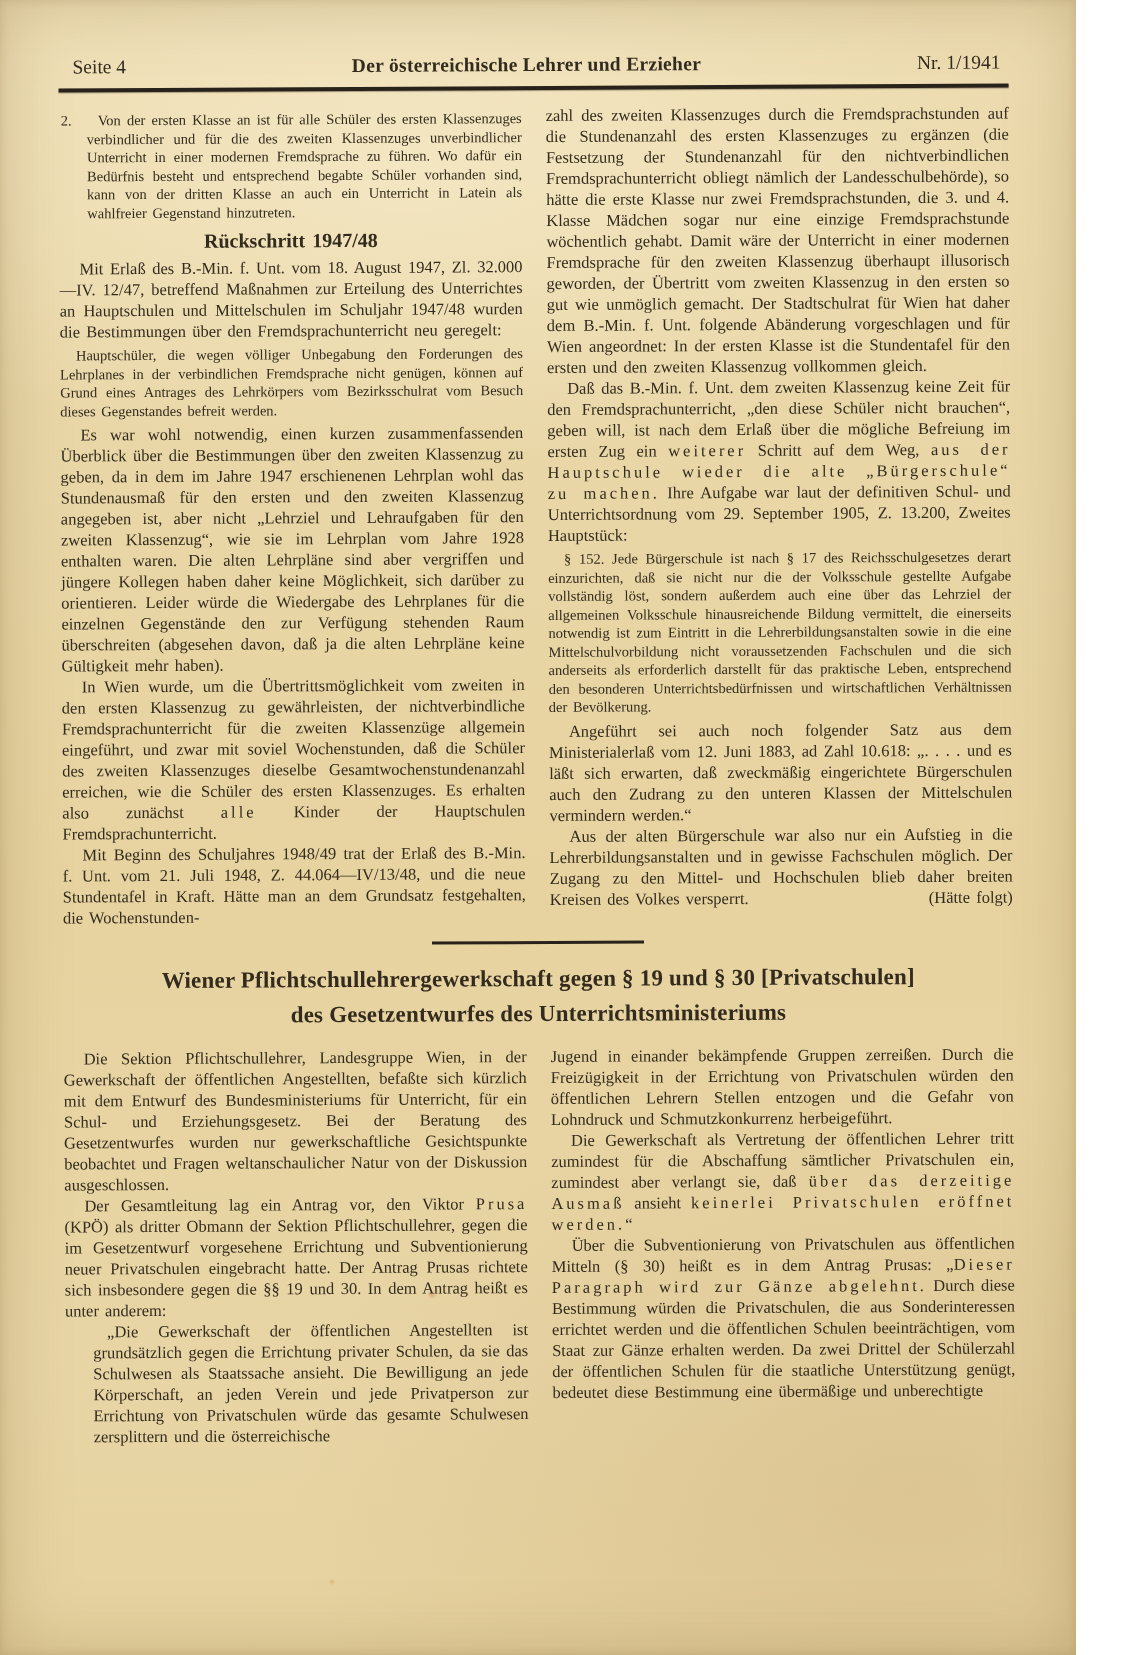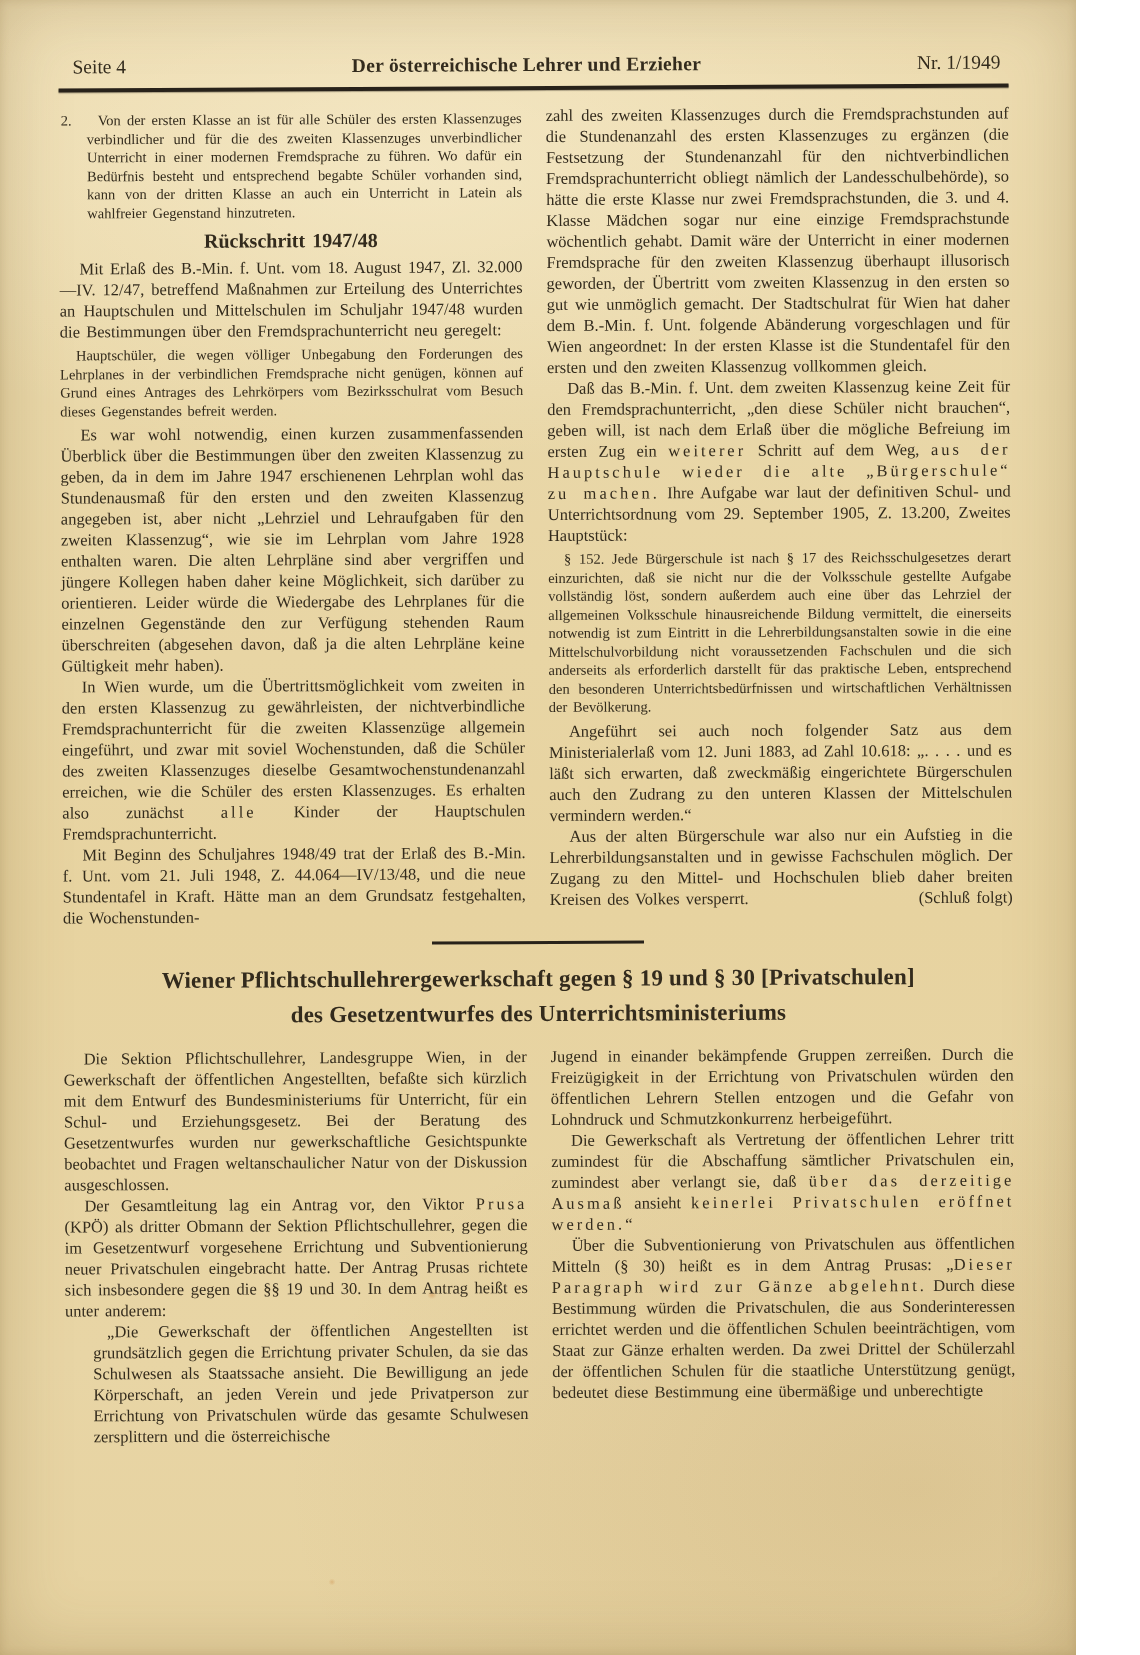--- a/index.html
+++ b/index.html
@@ -51,21 +51,21 @@
 </style>
 </head>
 <body>
 
 <div class="page">
   <div class="content">
 
     <div class="masthead">
       <span class="mast-left">Seite 4</span>
       <span class="mast-center">Der österreichische Lehrer und Erzieher</span>
-      <span class="mast-right">Nr. 1/1949</span>
+      <span class="mast-right">Nr. 1/1941</span>
     </div>
     <div class="head-rule"></div>
 
     <div class="cols">
       <div class="col">
         <div class="numbered small">
           <span class="num">2.</span>
           <p>Von der ersten Klasse an ist für alle Schüler des ersten Klassenzuges verbindlicher und für die des zweiten Klassenzuges unverbindlicher Unterricht in einer modernen Fremdsprache zu führen. Wo dafür ein Bedürfnis besteht und entsprechend begabte Schüler vorhanden sind, kann von der dritten Klasse an auch ein Unterricht in Latein als wahlfreier Gegenstand hinzutreten.</p>
         </div>
         <h3 class="section-heading">Rückschritt 1947/48</h3>
@@ -73,21 +73,21 @@
         <p class="small body-p">Hauptschüler, die wegen völliger Unbegabung den Forderungen des Lehrplanes in der verbindlichen Fremdsprache nicht genügen, können auf Grund eines Antrages des Lehrkörpers vom Bezirksschulrat vom Besuch dieses Gegenstandes befreit werden.</p>
         <p class="body-p">Es war wohl notwendig, einen kurzen zusammenfassenden Überblick über die Bestimmungen über den zweiten Klassenzug zu geben, da in dem im Jahre 1947 erschienenen Lehrplan wohl das Stundenausmaß für den ersten und den zweiten Klassenzug angegeben ist, aber nicht „Lehrziel und Lehraufgaben für den zweiten Klassenzug“, wie sie im Lehrplan vom Jahre 1928 enthalten waren. Die alten Lehrpläne sind aber vergriffen und jüngere Kollegen haben daher keine Möglichkeit, sich darüber zu orientieren. Leider würde die Wiedergabe des Lehrplanes für die einzelnen Gegenstände den zur Verfügung stehenden Raum überschreiten (abgesehen davon, daß ja die alten Lehrpläne keine Gültigkeit mehr haben).</p>
         <p class="body-p"><span>In Wien wurde, um die Übertrittsmöglichkeit vom zweiten in den ersten Klassenzug zu gewährleisten, der nichtverbindliche Fremdsprachunterricht für die zweiten Klassenzüge allgemein eingeführt, und zwar mit soviel Wochenstunden, daß die Schüler des zweiten Klassenzuges dieselbe Gesamtwochenstundenanzahl erreichen, wie die Schüler des ersten Klassenzuges. Es erhalten also zunächst </span><span class="sperr">alle</span><span> Kinder der Hauptschulen Fremdsprachunterricht.</span></p>
         <p class="body-p">Mit Beginn des Schuljahres 1948/49 trat der Erlaß des B.-Min. f. Unt. vom 21. Juli 1948, Z. 44.064—IV/13/48, und die neue Stundentafel in Kraft. Hätte man an dem Grundsatz festgehalten, die Wochenstunden-</p>
       </div>
       <div class="col">
         <p class="noindent">zahl des zweiten Klassenzuges durch die Fremdsprachstunden auf die Stundenanzahl des ersten Klassenzuges zu ergänzen (die Festsetzung der Stundenanzahl für den nichtverbindlichen Fremdsprachunterricht obliegt nämlich der Landesschulbehörde), so hätte die erste Klasse nur zwei Fremdsprachstunden, die 3. und 4. Klasse Mädchen sogar nur eine einzige Fremdsprachstunde wöchentlich gehabt. Damit wäre der Unterricht in einer modernen Fremdsprache für den zweiten Klassenzug überhaupt illusorisch geworden, der Übertritt vom zweiten Klassenzug in den ersten so gut wie unmöglich gemacht. Der Stadtschulrat für Wien hat daher dem B.-Min. f. Unt. folgende Abänderung vorgeschlagen und für Wien angeordnet: In der ersten Klasse ist die Stundentafel für den ersten und den zweiten Klassenzug vollkommen gleich.</p>
         <p class="body-p"><span>Daß das B.-Min. f. Unt. dem zweiten Klassenzug keine Zeit für den Fremdsprachunterricht, „den diese Schüler nicht brauchen“, geben will, ist nach dem Erlaß über die mögliche Befreiung im ersten Zug ein </span><span class="sperr">weiterer</span><span> Schritt auf dem Weg, </span><span class="sperr">aus der Hauptschule wieder die alte „Bürgerschule“ zu machen.</span><span> Ihre Aufgabe war laut der definitiven Schul- und Unterrichtsordnung vom 29. September 1905, Z. 13.200, Zweites Hauptstück:</span></p>
         <p class="small body-p">§ 152. Jede Bürgerschule ist nach § 17 des Reichsschulgesetzes derart einzurichten, daß sie nicht nur die der Volksschule gestellte Aufgabe vollständig löst, sondern außerdem auch eine über das Lehrziel der allgemeinen Volksschule hinausreichende Bildung vermittelt, die einerseits notwendig ist zum Eintritt in die Lehrerbildungsanstalten sowie in die eine Mittelschulvorbildung nicht voraussetzenden Fachschulen und die sich anderseits als erforderlich darstellt für das praktische Leben, entsprechend den besonderen Unterrichtsbedürfnissen und wirtschaftlichen Verhältnissen der Bevölkerung.</p>
         <p class="body-p">Angeführt sei auch noch folgender Satz aus dem Ministerialerlaß vom 12. Juni 1883, ad Zahl 10.618: „. . . . und es läßt sich erwarten, daß zweckmäßig eingerichtete Bürgerschulen auch den Zudrang zu den unteren Klassen der Mittelschulen vermindern werden.“</p>
-        <p class="body-p"><span>Aus der alten Bürgerschule war also nur ein Aufstieg in die Lehrerbildungsanstalten und in gewisse Fachschulen möglich. Der Zugang zu den Mittel- und Hochschulen blieb daher breiten Kreisen des Volkes versperrt.</span><span class="closing">(Schluß folgt)</span></p>
+        <p class="body-p"><span>Aus der alten Bürgerschule war also nur ein Aufstieg in die Lehrerbildungsanstalten und in gewisse Fachschulen möglich. Der Zugang zu den Mittel- und Hochschulen blieb daher breiten Kreisen des Volkes versperrt.</span><span class="closing">(Hätte folgt)</span></p>
       </div>
     </div>
 
     <div class="divider"></div>
 
     <div class="headline">
       <div>Wiener Pflichtschullehrergewerkschaft gegen § 19 und § 30 [Privatschulen]</div>
       <div>des Gesetzentwurfes des Unterrichtsministeriums</div>
     </div>
 

